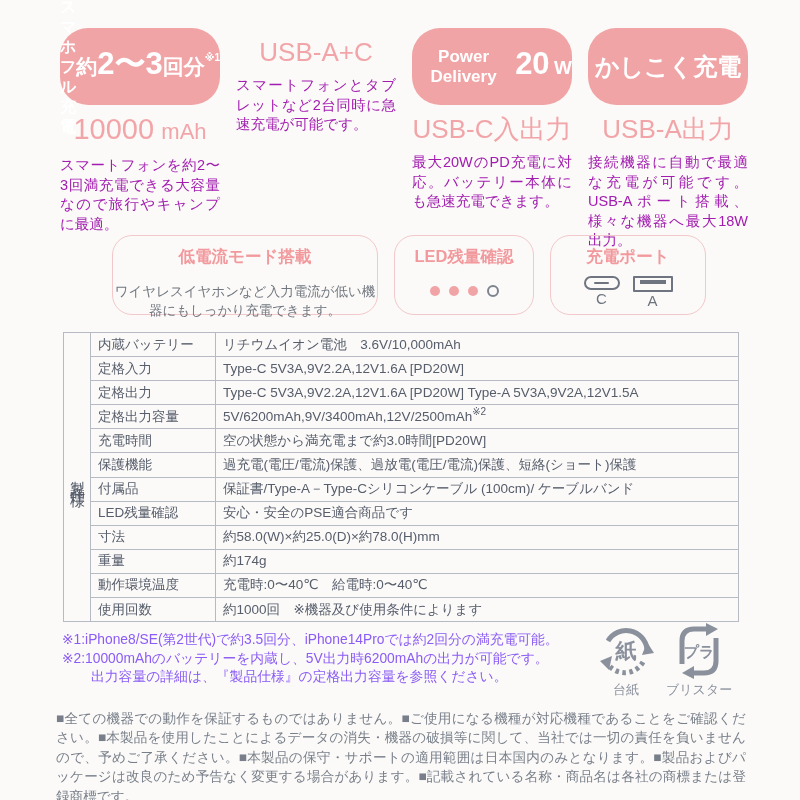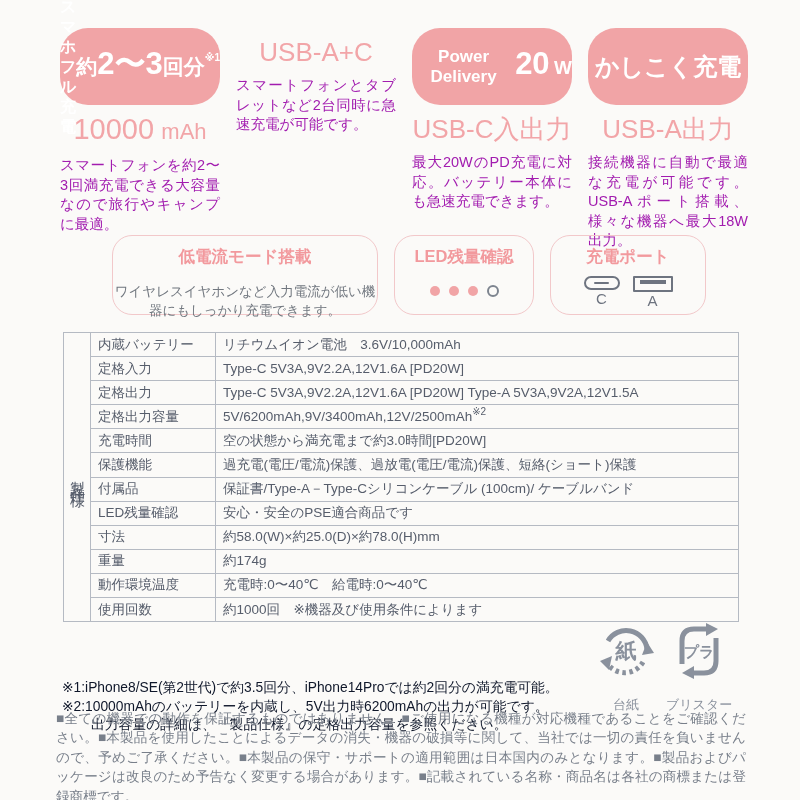--- a/index.html
+++ b/index.html
@@ -64,25 +64,25 @@
     padding:0 7px;height:23.1px;overflow:hidden;white-space:nowrap;
   }
   .spec .side{
     width:26px;writing-mode:vertical-rl;text-orientation:upright;
     font-size:15px;letter-spacing:4px;text-align:center;padding:0 6px;
   }
   .spec .lbl{width:110px;font-size:13.5px;}
   .spec .val{font-size:13.5px;}
   .spec .sup{font-size:10px;vertical-align:top;position:relative;top:-3px;}
   
-  .notes{position:absolute;left:62px;top:631px;color:#0f172a;font-size:13.8px;line-height:18.5px;white-space:nowrap;margin-top:48px;}
+  .notes{position:absolute;left:62px;top:631px;color:#8b5cf6;font-size:13.8px;line-height:18.5px;white-space:nowrap;}
   .notes .indent{padding-left:29px;}
   .recycle{position:absolute;left:596px;top:622px;display:flex;gap:10px;}
   .mark{display:flex;flex-direction:column;align-items:center;}
-  .mark-label{color:#8A919D;font-size:13px;margin-top:16px;}
+  .mark-label{color:#8A919D;font-size:13px;margin-top:1px;}
   
   .disclaimer{
     position:absolute;left:56px;top:709px;width:690px;color:#787F8A;
     font-size:13.6px;line-height:19.4px;text-align:justify;
   }
 </style>
 </head>
 <body>
 
 <div class="page">

